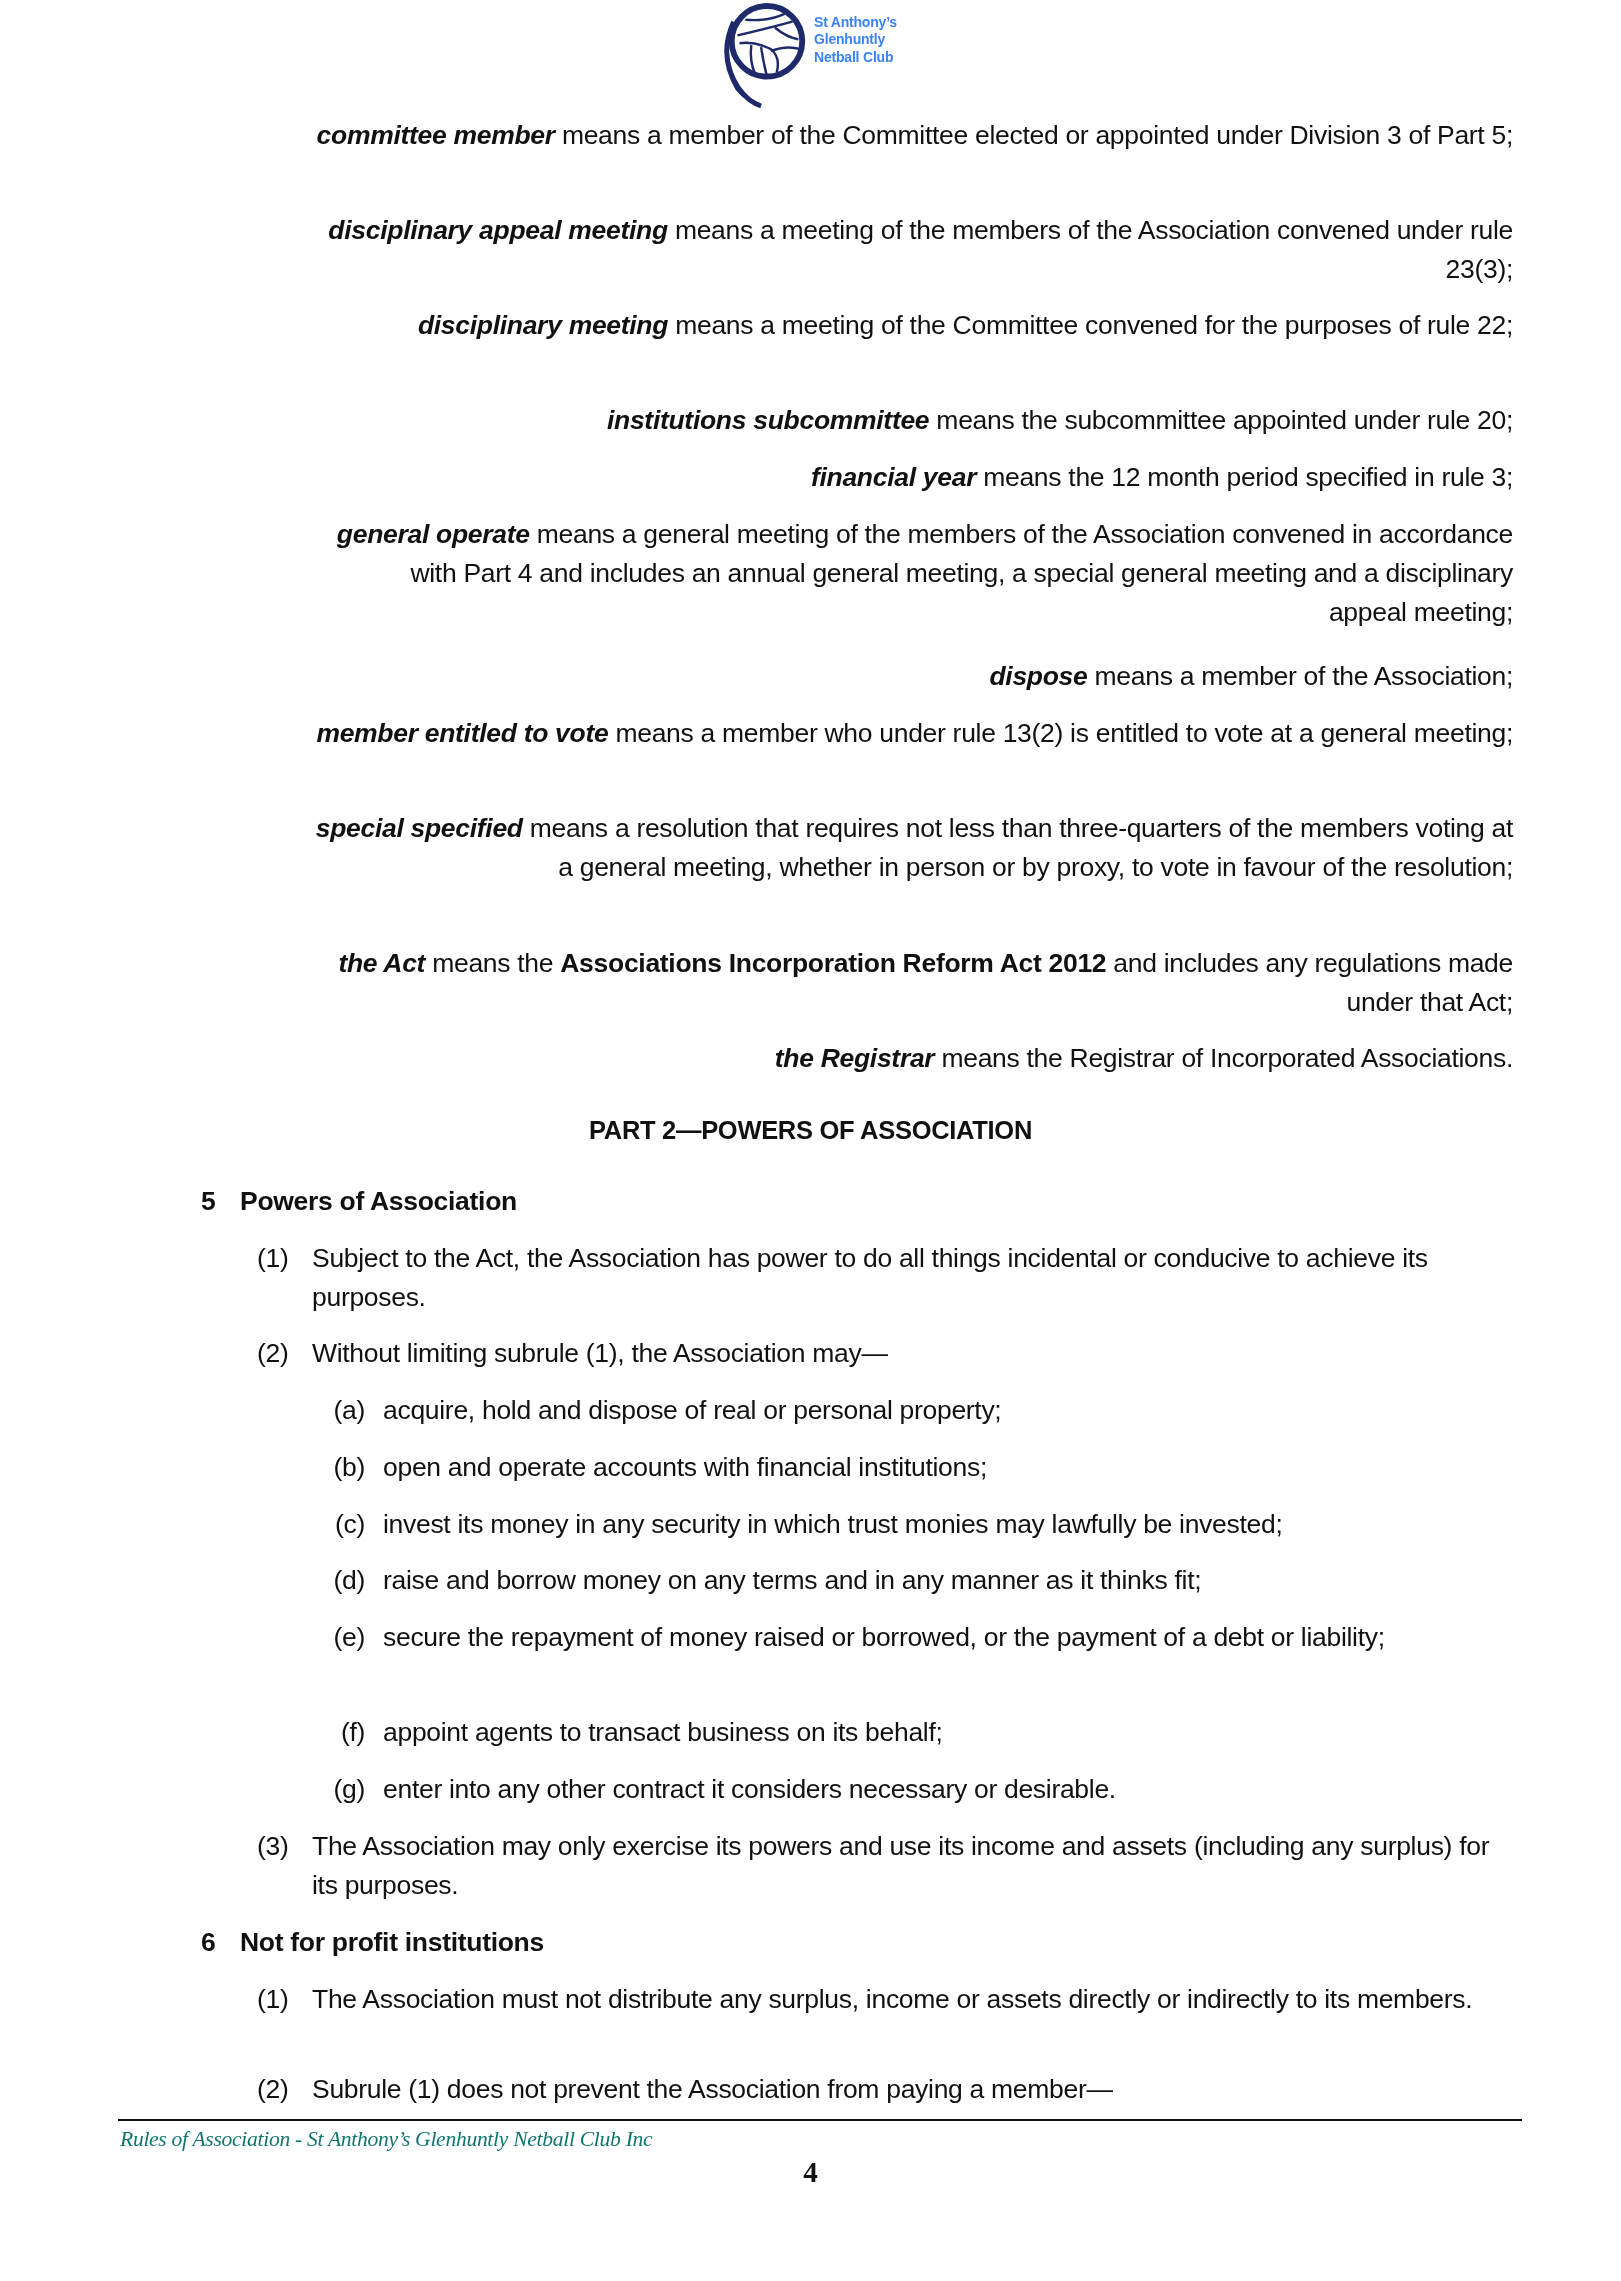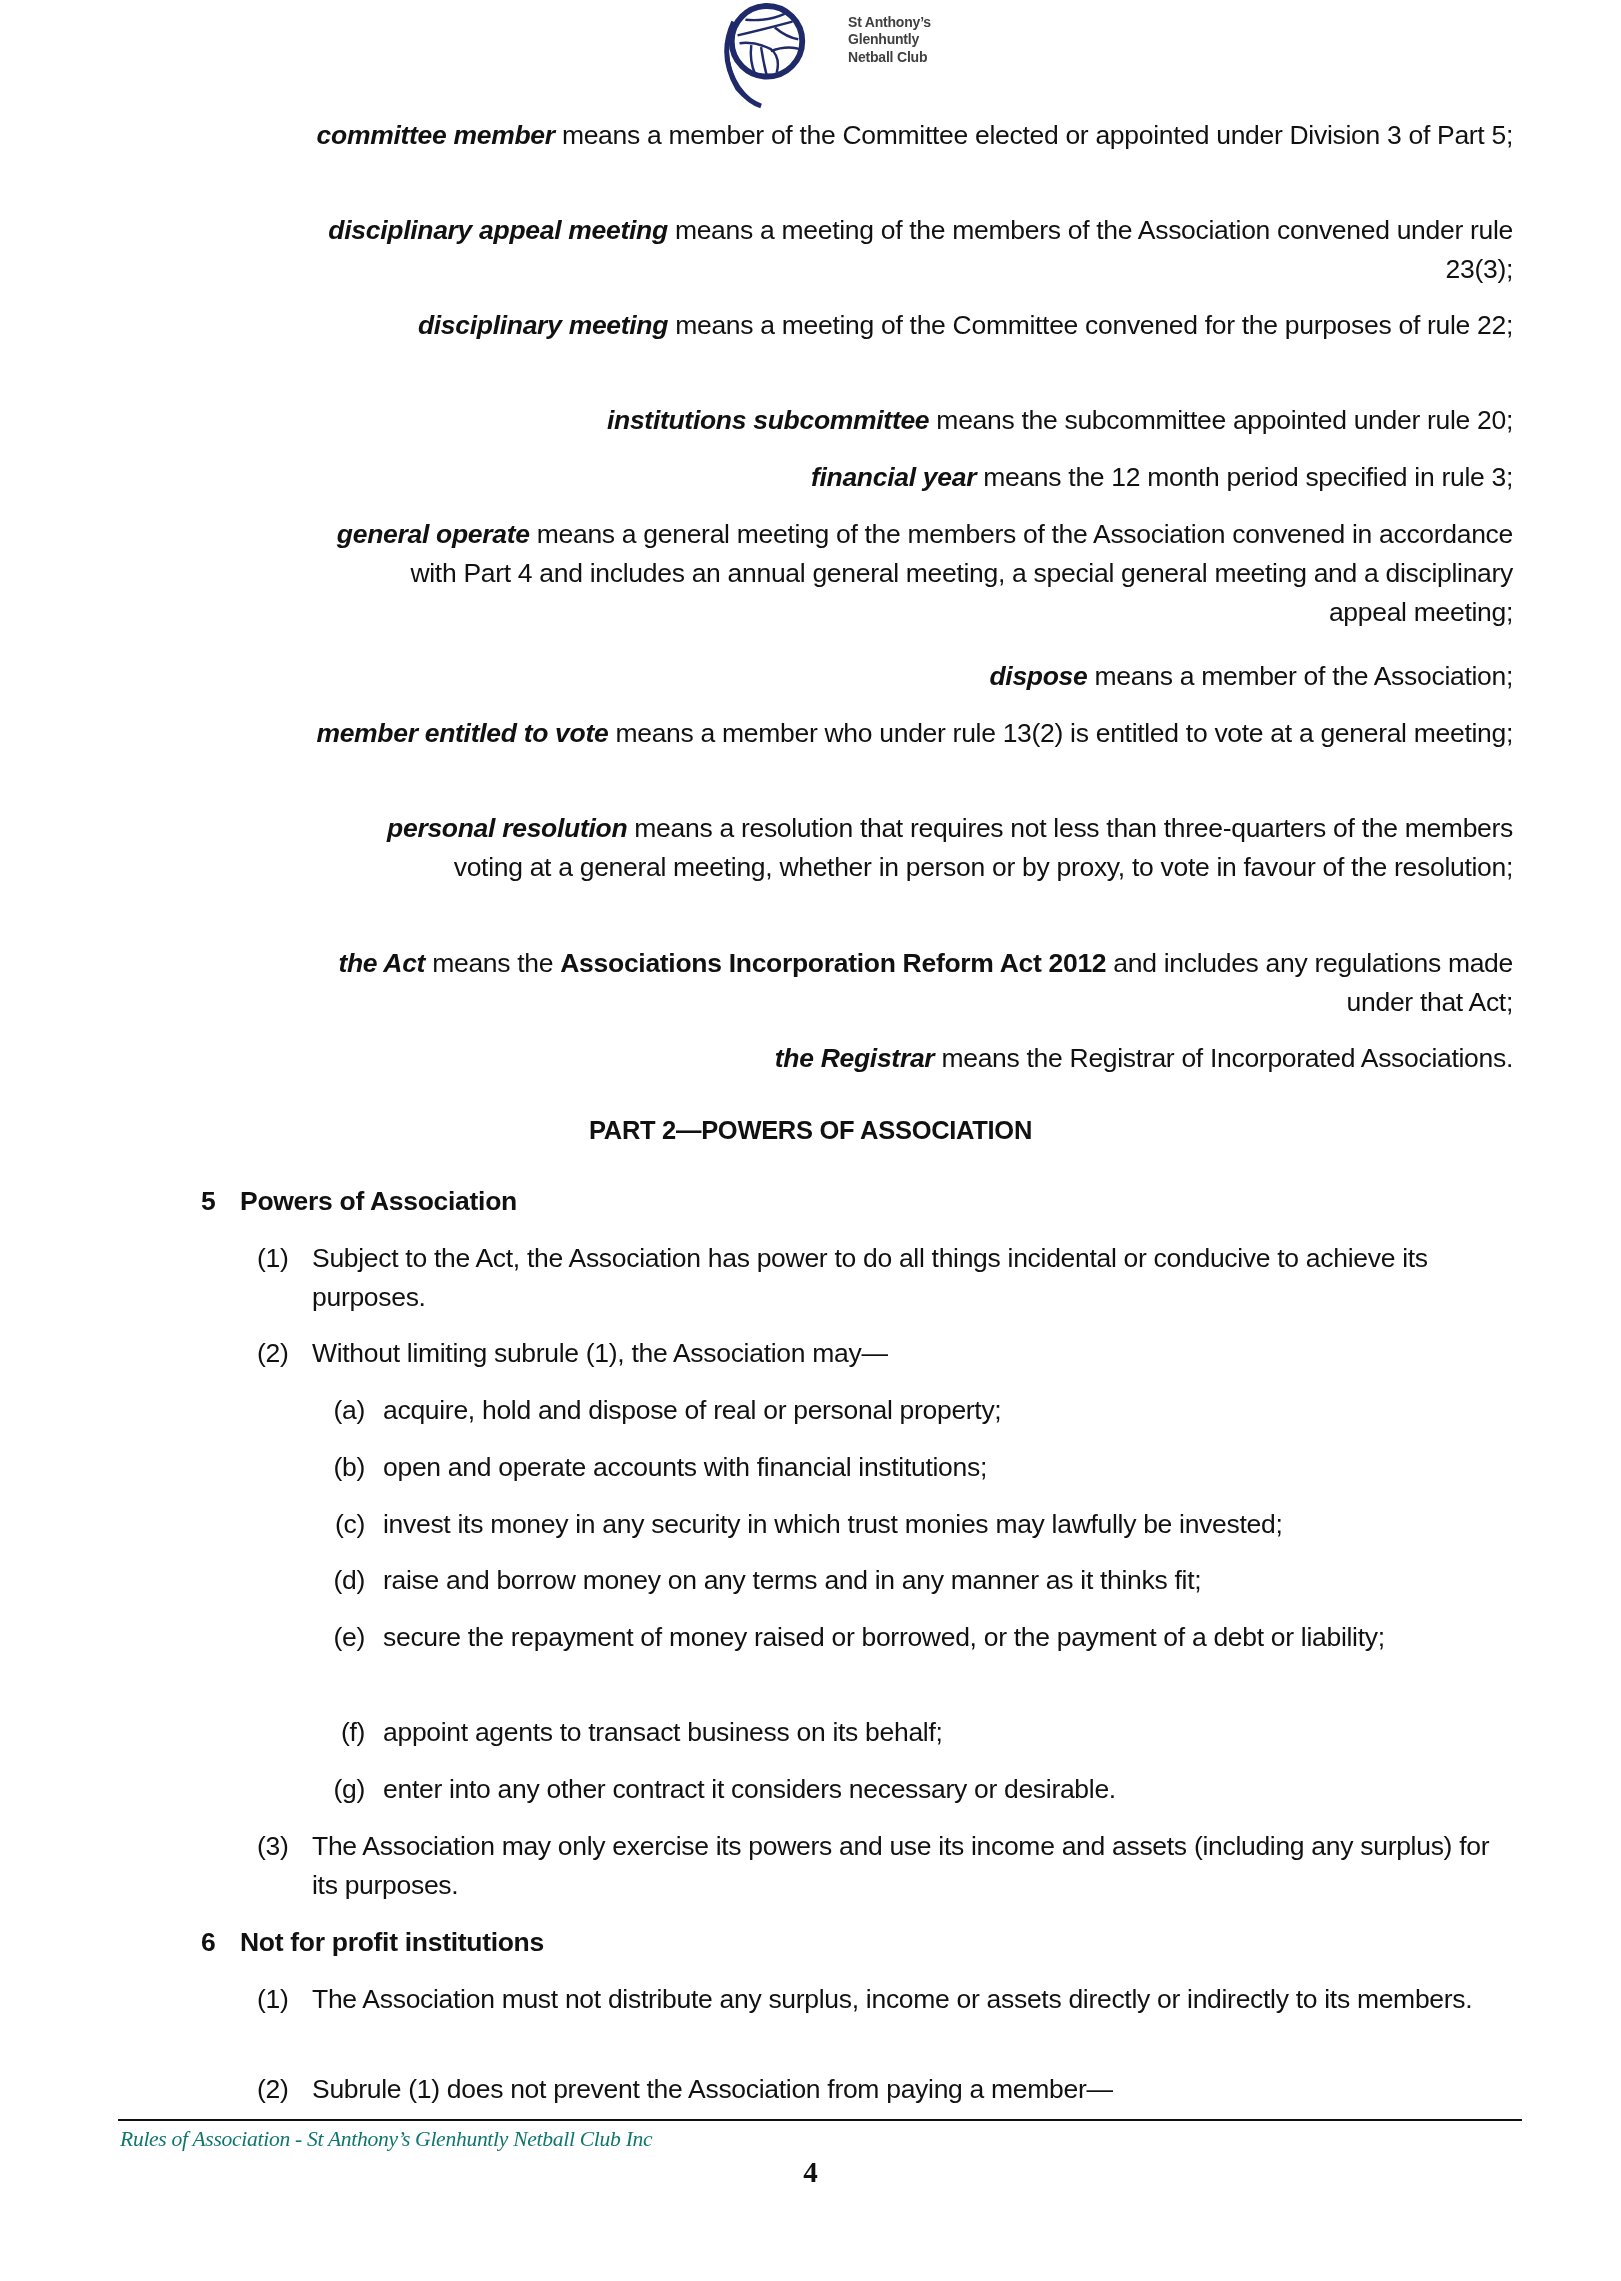--- a/index.html
+++ b/index.html
@@ -1,21 +1,21 @@
 <!DOCTYPE html>
 <html><head>
 <meta charset="utf-8">
 <style>
   html, body { margin: 0; padding: 0; background: #ffffff; }
   body { width: 1621px; height: 2282px; position: relative; overflow: hidden;
          font-family: "Liberation Sans", "DejaVu Sans", sans-serif; color: #111; }
   .logo { position: absolute; left: 716px; top: 0px; width: 225px; height: 110px; }
   .logo svg { position: absolute; left: 0; top: 0; }
-  .logo-text { position: absolute; left: 98px; top: 13.7px; color: #404040; font-weight: bold;
-               font-size: 14px; line-height: 17.6px; letter-spacing: -0.2px; margin-left: 34px; }
+  .logo-text { position: absolute; left: 98px; top: 13.7px; color: #3b82f6; font-weight: bold;
+               font-size: 14px; line-height: 17.6px; letter-spacing: -0.2px; }
   .content { position: absolute; left: 0; top: 0; width: 1621px; }
   .p { position: absolute; font-size: 26.5px; line-height: 39px; letter-spacing: -0.3px; }
   .def { left: 312px; width: 1201px; text-align: right; }
   .def .txt { display: block; padding-left: 71px; text-indent: -71px; }
   .term { font-weight: bold; font-style: italic; }
   .bold { font-weight: bold; }
   .part-heading { left: 0; width: 1621px; text-align: center; font-weight: bold; font-size: 25.5px; }
   .rule-heading { left: 201px; font-weight: bold; }
   .rule-heading .num { display: inline-block; width: 39px; }
   .sub { left: 257px; width: 1259px; }
@@ -73,21 +73,21 @@
   <div class="p def" style="top:515px">
       <span class="txt"><span class="term">general operate</span><span> means a general meeting of the members of the Association convened in accordance with Part 4 and includes an annual general meeting, a special general meeting and a disciplinary appeal meeting;</span></span>
     </div>
   <div class="p def" style="top:657px">
       <span class="txt"><span class="term">dispose</span><span> means a member of the Association;</span></span>
     </div>
   <div class="p def" style="top:714px">
       <span class="txt"><span class="term">member entitled to vote</span><span> means a member who under rule 13(2) is entitled to vote at a general meeting;</span></span>
     </div>
   <div class="p def" style="top:809px">
-      <span class="txt"><span class="term">personal resolution</span><span> means a resolution that requires not less than three-quarters of the members voting at a general meeting, whether in person or by proxy, to vote in favour of the resolution;</span></span>
+      <span class="txt"><span class="term">special specified</span><span> means a resolution that requires not less than three-quarters of the members voting at a general meeting, whether in person or by proxy, to vote in favour of the resolution;</span></span>
     </div>
   <div class="p def" style="top:944px">
       <span class="txt"><span class="term">the Act</span><span> means the </span><span class="bold">Associations Incorporation Reform Act 2012</span><span> and includes any regulations made under that Act;</span></span>
     </div>
   <div class="p def" style="top:1039px">
       <span class="txt"><span class="term">the Registrar</span><span> means the Registrar of Incorporated Associations.</span></span>
     </div>
 
   <div class="p part-heading" style="top:1111px">PART 2—POWERS OF ASSOCIATION</div>
 

